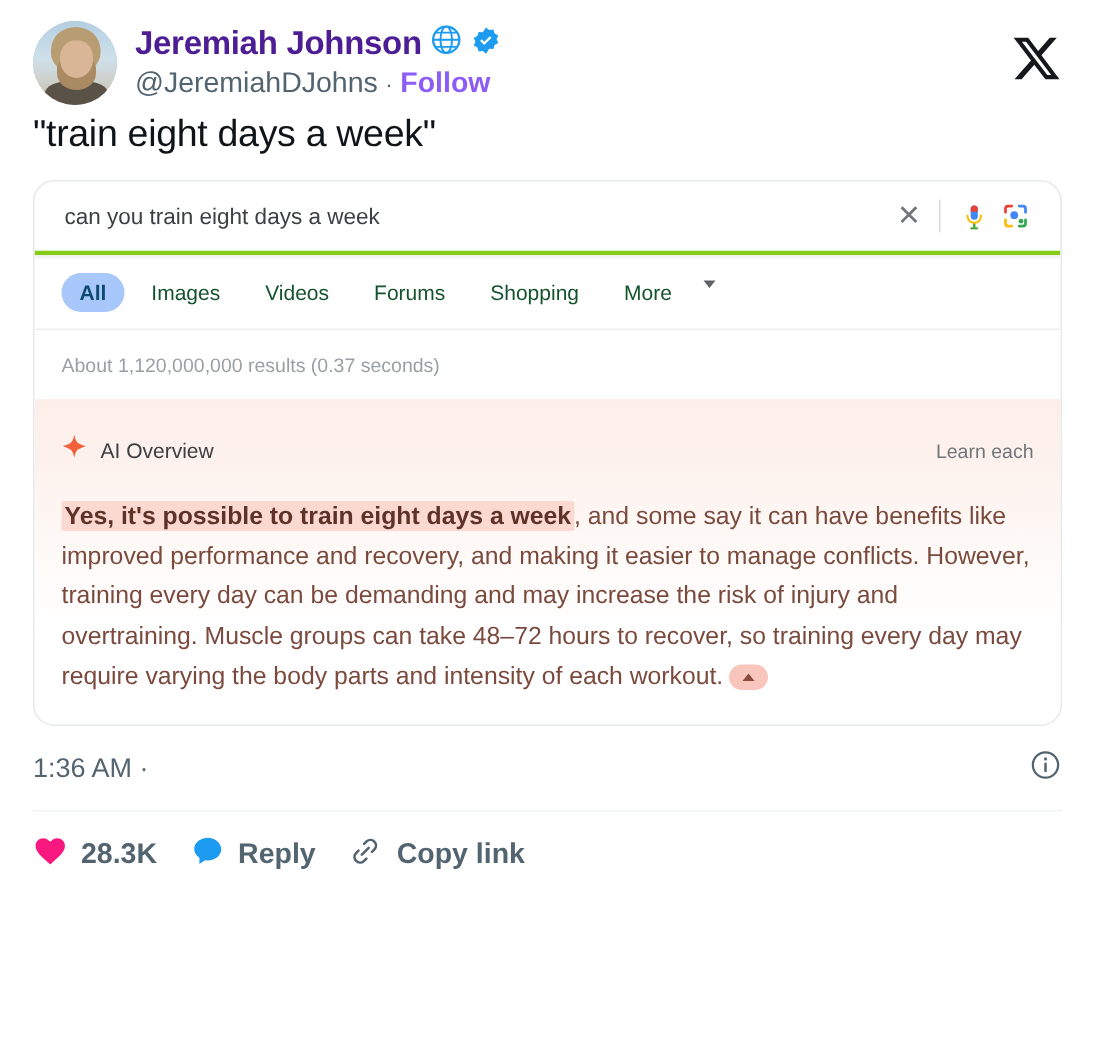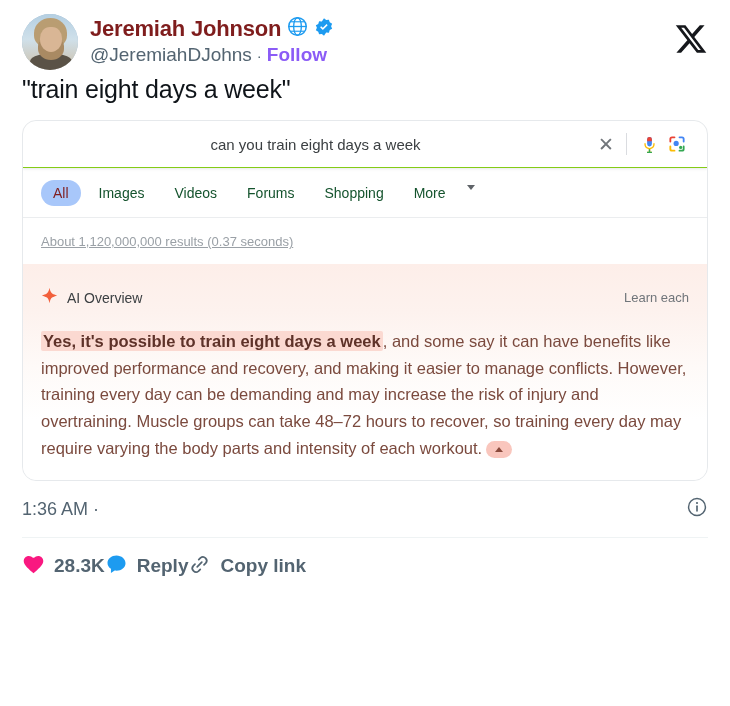--- a/index.html
+++ b/index.html
@@ -78,21 +78,21 @@
     line-height: 1.18;
   }
   .name-row {
     display: flex;
     align-items: center;
     gap: 6px;
   }
   .display-name {
     font-size: 22px;
     font-weight: bold;
-    color: #7f1d1d;
+    color: #4c1d95;
     letter-spacing: -0.2px;
   }
   .globe-icon { display: block; }
   .verified-icon { display: block; }
   .handle-row {
     display: flex;
     align-items: baseline;
     gap: 5px;
     margin-top: 2px;
     font-size: 19px;
@@ -133,27 +133,26 @@
     background: #ffffff;
     overflow: hidden;
     position: relative;
   }
 
   .g-searchbar {
     display: flex;
     align-items: center;
     height: 46px;
     padding: 0 16px 0 20px;
-    border-bottom: 1px solid #84cc16;
+    border-bottom: 3px solid #84cc16;
     background: #fff;
     border-radius: 14px 14px 0 0;
     box-shadow: 0 1px 3px rgba(32,33,36,0.10);
     position: relative;
     z-index: 2;
-    text-align: center;
   }
   .g-query {
     flex: 1;
     font-size: 15px;
     color: #3c4043;
     white-space: nowrap;
     overflow: hidden;
   }
   .g-clear {
     color: #70757a;
@@ -188,40 +187,39 @@
   .g-tab {
     font-size: 14px;
     color: #14532d;
     padding: 5px 12px;
     border-radius: 14px;
     cursor: pointer;
     white-space: nowrap;
   }
   .g-tab.active {
     background: #a8c7fa;
-    color: #7f1d1d;
-    font-weight: normal;
+    color: #0c4a6e;
+    font-weight: bold;
   }
   .g-tab-more {
     display: flex;
     gap: 21px;
   }
   .caret-down {
     width: 0; height: 0;
     border-left: 4px solid transparent;
     border-right: 4px solid transparent;
     border-top: 5px solid #5f6368;
   }
 
   .g-results-count {
     font-size: 13px;
     color: #9aa0a6;
     padding: 16px 18px 15px 18px;
     background: #fff;
-    text-decoration: underline;
   }
 
   
   .ai-overview {
     background: linear-gradient(180deg, #fdeee9 0%, #fdf2ee 22%, #fefaf8 48%, #ffffff 72%, #ffffff 100%);
     padding: 18px 18px 18px 18px;
     border-radius: 0 0 14px 14px;
   }
   .ai-head {
     display: flex;
@@ -288,20 +286,21 @@
   .meta-sep { margin: 0 5px; }
 
   .footer-rule {
     height: 1px;
     background: #eff3f4;
     margin-top: 14px;
   }
   .engage-bar {
     display: flex;
     align-items: center;
+    gap: 22px;
     margin-top: 15px;
   }
   .engage-item {
     display: flex;
     align-items: center;
     gap: 9px;
     cursor: pointer;
   }
   .engage-label {
     font-size: 19px;

